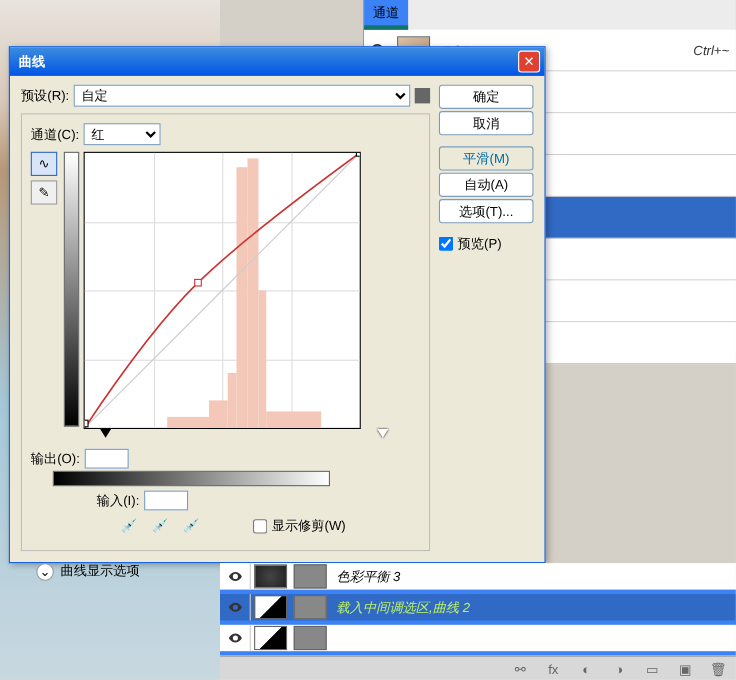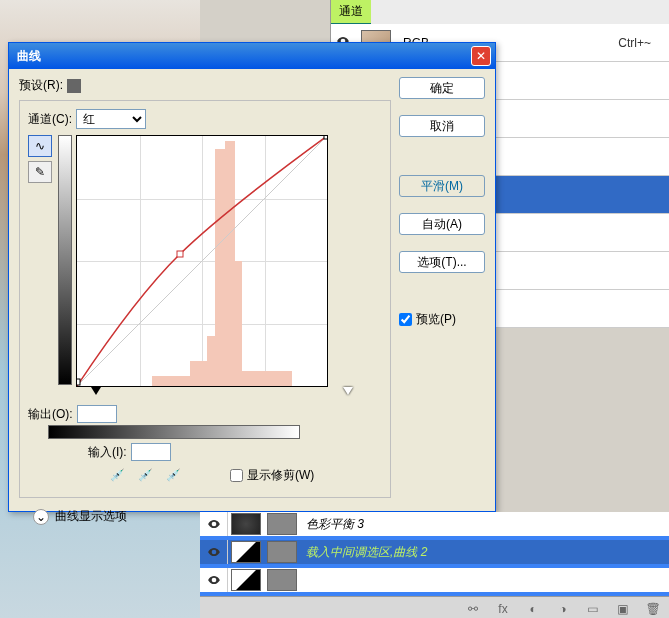--- a/index.html
+++ b/index.html
@@ -4,38 +4,38 @@
 <style>
 * { margin: 0; padding: 0; box-sizing: border-box; font-family: "Microsoft YaHei", SimSun, sans-serif; font-size: 12px; }
 body { width: 669px; height: 618px; background: #d4d0c8; position: relative; overflow: hidden; }
 
 .bg-photo { position: absolute; left: 0; top: 0; width: 200px; height: 618px; background: linear-gradient(180deg, #e8e4de 0%, #d8c8b8 15%, #b89878 25%, #a5c8d8 60%, #c8d8e0 100%); }
 .watermark { position: absolute; right: 8px; top: 6px; color: #999; font-size: 11px; }
 .watermark2 { position: absolute; right: 8px; top: 22px; color: #bbb; font-size: 10px; }
 
 
 .channels-panel { position: absolute; left: 330px; top: 0; right: 0; height: 320px; background: #ececec; border-left: 1px solid #999; }
-.channels-tab { background: #bef264; padding: 3px 8px; display: inline-block; border-bottom: 1px solid #0f766e; }
+.channels-tab { background: #3b82f6; padding: 3px 8px; display: inline-block; border-bottom: 4px solid #0f766e; }
 .channel-row { display: flex; align-items: center; height: 38px; border-bottom: 1px solid #ccc; background: #fff; }
 .channel-row.selected { background: #316ac5; color: #fff; }
 .channel-eye { width: 24px; text-align: center; }
 .channel-thumb { width: 30px; height: 26px; background: linear-gradient(135deg,#d8c0a8,#b89878); border: 1px solid #666; margin: 0 6px; }
 .channel-name { flex: 1; padding-left: 6px; }
-.channel-shortcut { padding-right: 18px; color: #333; }
+.channel-shortcut { padding-right: 6px; color: #333; font-style: italic; }
 .partial-rows .channel-row { padding-left: 340px; }
 
 
 .dialog { position: absolute; left: 8px; top: 42px; width: 488px; height: 470px; background: #ece9d8; border: 1px solid #0055e5; box-shadow: 2px 2px 6px rgba(0,0,0,0.3); }
 .titlebar { height: 26px; background: linear-gradient(180deg, #3c8cde 0%, #0055e5 100%); color: #fff; display: flex; align-items: center; padding: 0 4px 0 8px; }
 .titlebar-text { flex: 1; font-weight: bold; }
 .close-btn { width: 20px; height: 20px; background: #e04030; border: 1px solid #fff; color: #fff; display: flex; align-items: center; justify-content: center; border-radius: 3px; cursor: pointer; }
 
 .dialog-body { padding: 8px 10px; display: flex; gap: 8px; }
 .left-col { flex: 1; }
-.right-col { width: 86px; display: flex; flex-direction: column; gap: 16px; align-items: stretch; }
+.right-col { width: 86px; display: flex; flex-direction: column; gap: 2px; align-items: stretch; }
 
 .row { display: flex; align-items: center; margin-bottom: 6px; gap: 4px; }
 .label { white-space: nowrap; }
 select { border: 1px solid #7b9ebd; background: #fff; padding: 1px 2px; height: 20px; }
 select.preset { flex: 1; }
 select.channel-sel { width: 70px; }
 
 .graph-group { border: 1px solid #bfbfbf; padding: 8px 8px 12px 8px; margin-top: 2px; }
 .graph-row { display: flex; gap: 6px; }
 .tool-col { display: flex; flex-direction: column; gap: 4px; }
@@ -115,20 +115,21 @@
 
 <div class="dialog">
   <div class="titlebar">
     <span class="titlebar-text">曲线</span>
     <div class="close-btn">✕</div>
   </div>
   <div class="dialog-body">
     <div class="left-col">
       <div class="row">
         <span class="label">预设(R):</span>
+        <select class="preset"><option>自定</option></select>
         <span class="menu-icon"></span>
       </div>
       <div class="graph-group">
         <div class="row">
           <span class="label">通道(C):</span>
           <select class="channel-sel"><option>红</option></select>
         </div>
         <div class="graph-row">
           <div class="tool-col">
             <div class="tool-btn active">∿</div>

